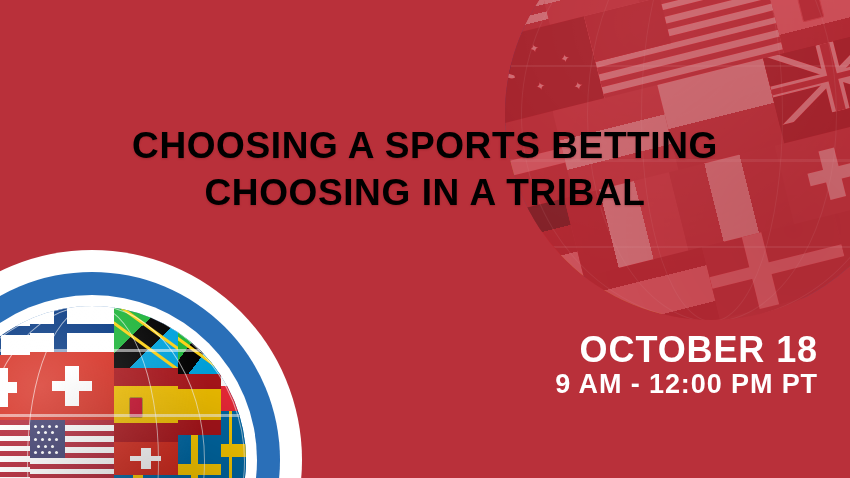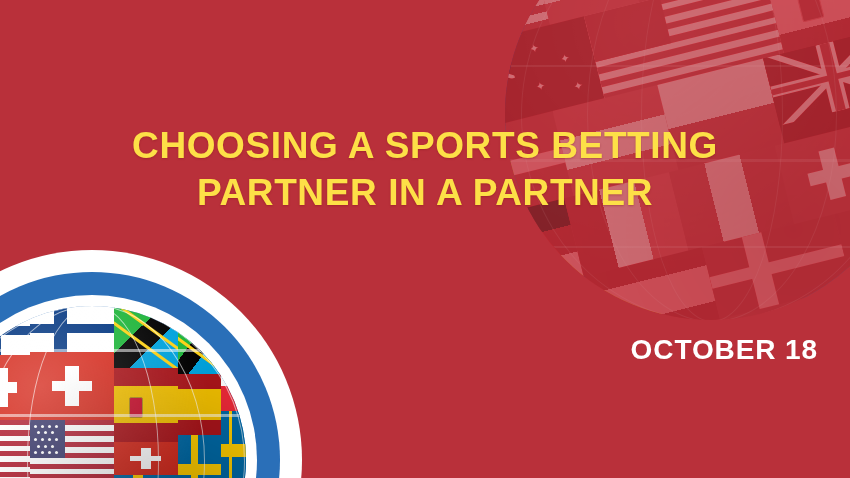--- a/index.html
+++ b/index.html
@@ -132,32 +132,32 @@
   }
   .logo .rule{width:172px;height:1.5px;background:#fff;margin-top:2px;margin-bottom:3px;}
   .logo .sub{
     color:#fff;font-family:"Liberation Serif", serif;font-size:14.5px;
     line-height:17px;letter-spacing:.2px;
   }
 
   
   .headline{
     position:absolute;left:0;top:122px;width:850px;text-align:center;
-    color:#fde047;font-weight:bold;font-size:37px;line-height:47px;
+    color:#000000;font-weight:bold;font-size:37px;line-height:47px;
     letter-spacing:.6px;
     text-shadow:0 1px 2px rgba(120,18,26,.35);
   }
   .headline .ln{display:block;}
 
   
   .datebox{
     position:absolute;right:32px;top:333px;text-align:right;color:#fff;
     font-weight:bold;
   }
-  .datebox .d1{font-size:28px;line-height:34px;letter-spacing:.9px;}
+  .datebox .d1{font-size:36px;line-height:34px;letter-spacing:.9px;}
   .datebox .d2{font-size:27px;line-height:34px;letter-spacing:.9px;}
 </style>
 </head>
 <body>
 
 <div class="poster">
 
   <div class="bg-globe">
     <div class="gband" style="top:2%;height:17%;transform:rotate(-14deg);">
       <div class="bgf f-gr" style="left:0%;width:18%;"></div>
@@ -354,20 +354,21 @@
       <div class="meri2" style="left:14%;width:72%;"></div>
       <div class="meri2" style="left:29%;width:42%;"></div>
       <div class="grid2"></div>
       <div class="shade"></div>
     </div>
   </div>
 
 
   <div class="headline">
     <span class="ln">CHOOSING A SPORTS BETTING</span>
-    <span class="ln">PARTNER IN A PARTNER</span>
+    <span class="ln">CHOOSING IN A TRIBAL</span>
   </div>
 
   <div class="datebox">
     <div class="d1">OCTOBER 18</div>
+    <div class="d2">9 AM - 12:00 PM PT</div>
   </div>
 
 </div>
 
 </body></html>

